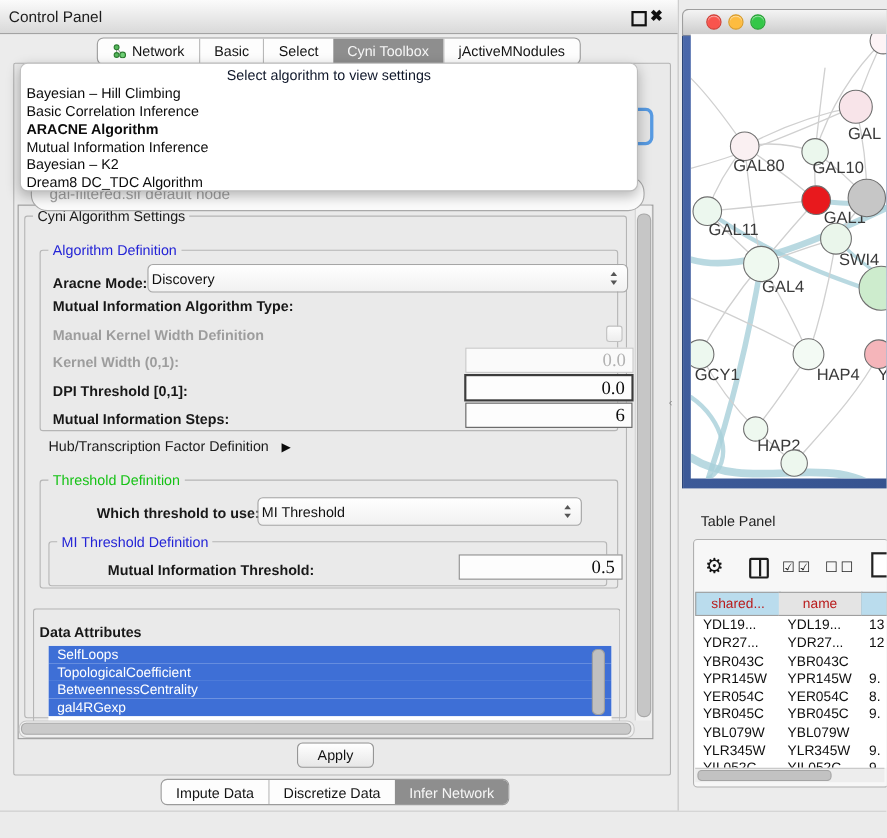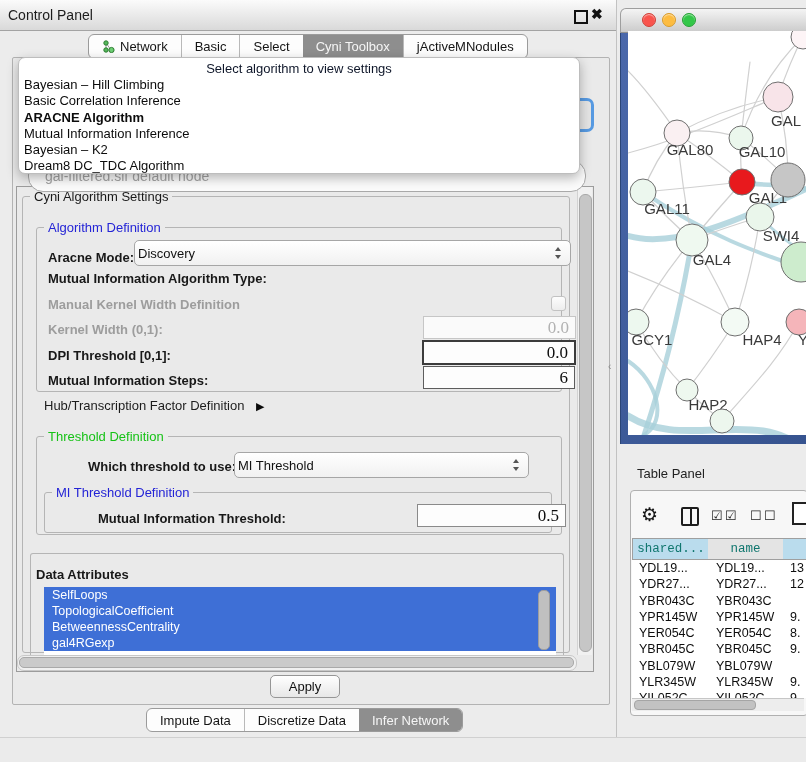--- a/index.html
+++ b/index.html
@@ -91,21 +91,21 @@
   
   .tp-title{left:637px;top:466px;font-size:13px;color:#222;}
   .tp-window{left:630px;top:490px;width:176px;height:224px;background:#f7f7f7;
              border:1px solid #b0b0b0;border-radius:4px;}
   .gear{left:641px;top:503px;font-size:19px;color:#141414;}
   .colicon{left:681px;top:507px;width:14px;height:15px;border:2px solid #1d1d1d;border-radius:2px;}
   .colicon:after{content:"";position:absolute;left:50%;top:0;width:2px;height:100%;background:#1d1d1d;}
   .cbglyph{font-size:13px;color:#222;}
   .docicon{left:792px;top:502px;width:15px;height:19px;border:2px solid #222;background:#fff;}
   .th-cell{top:538px;height:20px;border:1px solid #9f9f9f;border-left:none;font-size:12.5px;
-           display:flex;align-items:center;justify-content:center;color:#0f766e;font-family:Liberation Mono, monospace;}
+           display:flex;align-items:center;justify-content:center;color:#b91c1c;}
   .tp-rows{left:632px;top:560px;width:174px;height:138px;background:#fff;overflow:hidden;}
   .tp-row{height:16.3px;line-height:16.3px;display:flex;font-size:12.5px;color:#0e0e0e;}
   .tp-c1{width:76px;padding-left:7px;box-sizing:border-box;overflow:hidden;white-space:nowrap;}
   .tp-c2{width:75px;padding-left:8px;box-sizing:border-box;overflow:hidden;white-space:nowrap;}
   .tp-c3{width:23px;padding-left:7px;box-sizing:border-box;overflow:hidden;white-space:nowrap;}
   .tp-htrack{left:632px;top:698px;width:172px;height:12px;background:#ededed;border-top:1px solid #c6c6c6;}
   .tp-hthumb{left:634px;top:700px;width:120px;height:8px;border-radius:4px;background:#c2c2c2;border:1px solid #a5a5a5;}
   .strip{left:0;top:737px;width:806px;height:25px;background:#ebebeb;border-top:1px solid #d0d0d0;}
 </style>
 </head>

